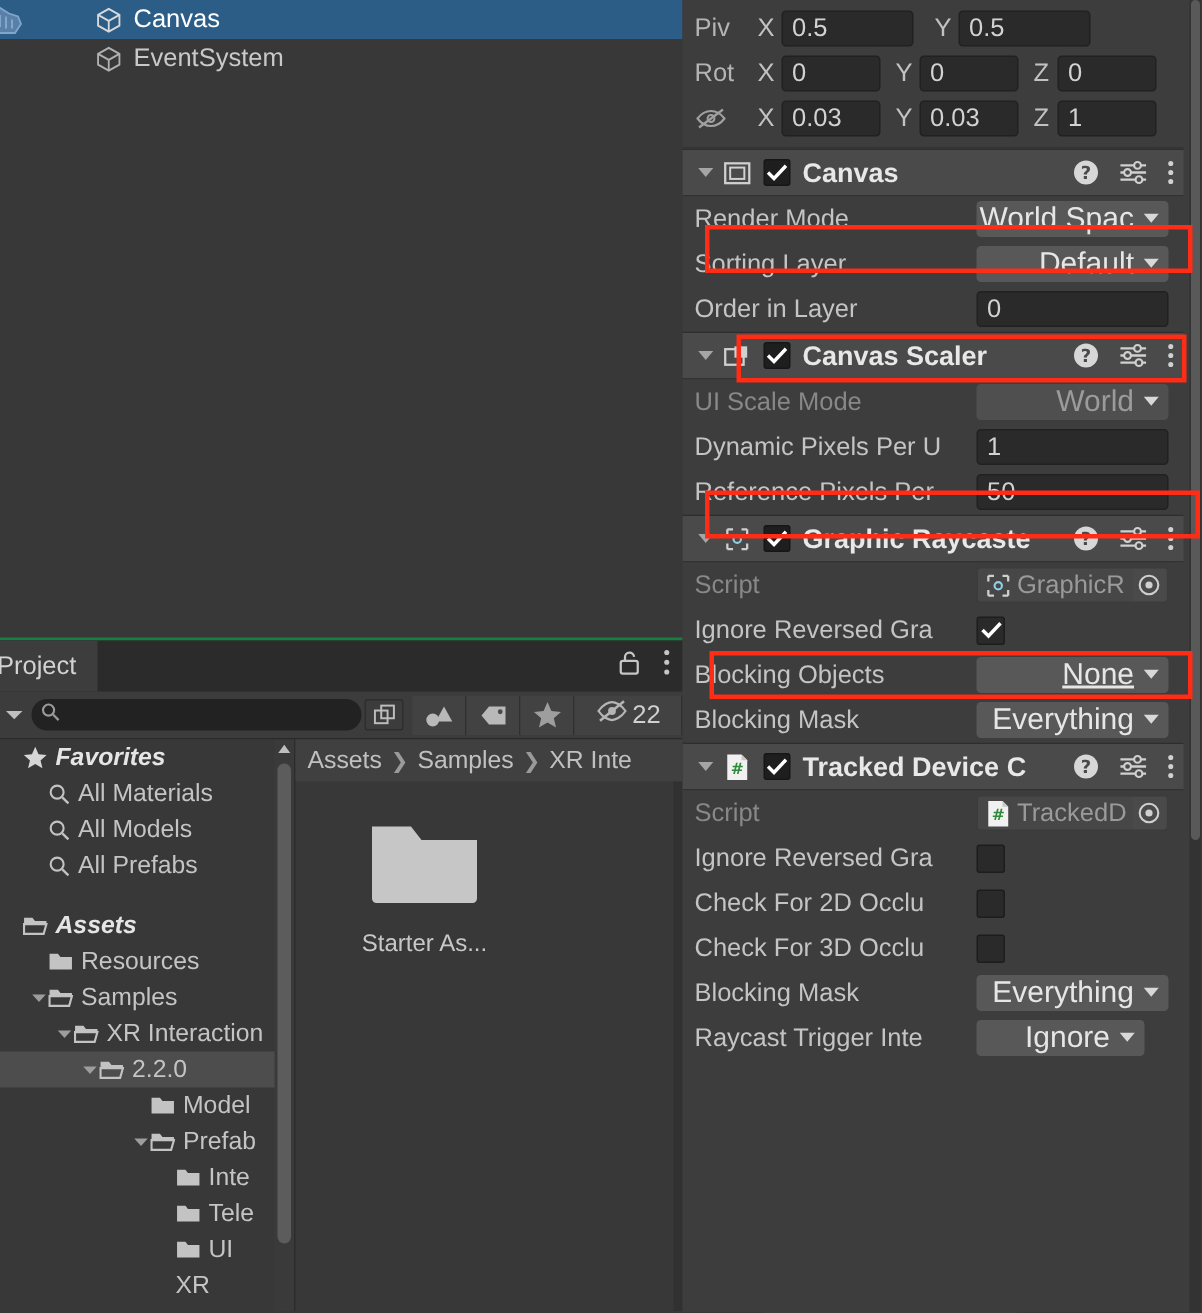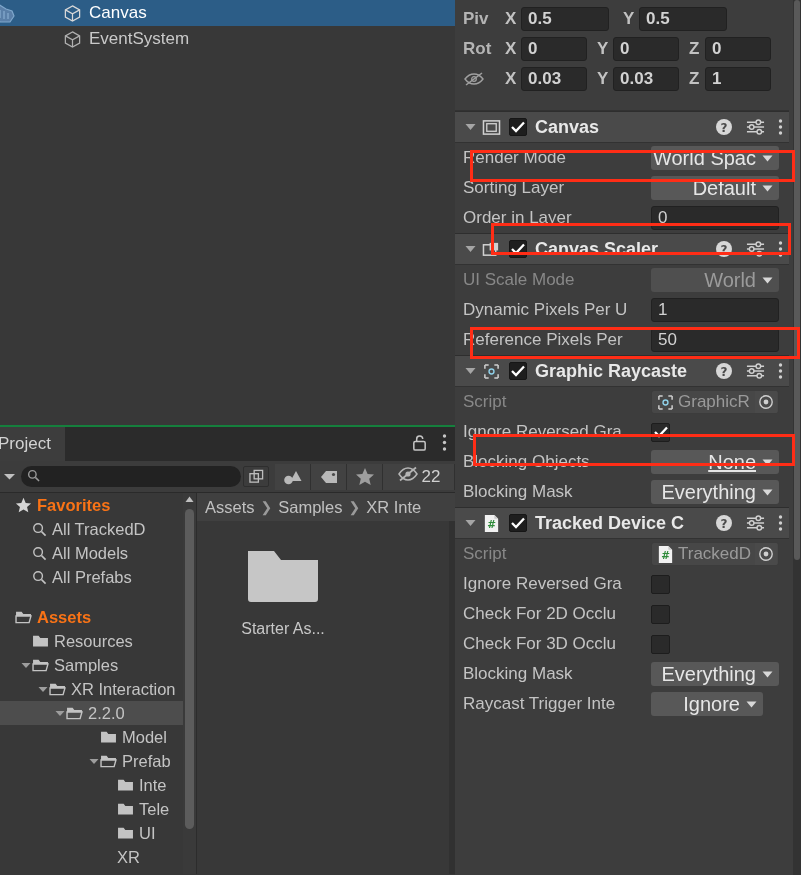--- a/index.html
+++ b/index.html
@@ -83,21 +83,21 @@
 
   .proj-body { display: flex; height: 381px; }
   .tree {
     width: 196px; background: #383838; position: relative;
     overflow: hidden;
   }
   .tree-row {
     display: flex; align-items: center; height: 24px;
     color: #c4c4c4; font-size: 16.5px; white-space: nowrap;
   }
-  .tree-row.bold { font-weight: bold; color: #f97316; }
+  .tree-row.bold { font-weight: bold; color: #e5e5e5; font-style: italic; }
   .tree-row.sel { background: #4d4d4d; }
   .tree-arrow { width: 13px; display:flex; align-items:center; justify-content:center; }
   .tree-ico { margin-right: 5px; display:flex; align-items:center; }
 
   .tree-scroll {
     position: absolute; right: 0; top: 0; width: 13px; height: 100%;
     background: #3a3a3a;
   }
   .tree-scroll .up { display:flex; justify-content:center; padding-top:3px; }
   .tree-scroll .thumb {
@@ -126,21 +126,21 @@
     background: #313131;
   }
 
   
   .inspector {
     position: absolute; left: 455px; top: 0; width: 346px; height: 875px;
     background: #3d3d3d; overflow: hidden;
   }
   .insp-inner { width: 334px; }
 
-  .xf-block { padding: 4px 0 16px 0; font-weight: bold; }
+  .xf-block { padding: 4px 0 4px 0; }
   .xf-row { display: flex; align-items: center; height: 30px; padding-left: 8px; }
   .xf-lbl { color: #b4b4b4; font-size: 17px; width: 42px; }
   .xf-axis { color: #c2c2c2; font-size: 17px; width: 16px; text-align: left; }
   .numfield {
     height: 24px; background: #2a2a2a; border: 1px solid #212121;
     border-radius: 3px; color: #d2d2d2; font-size: 17px;
     display: flex; align-items: center; padding-left: 6px;
   }
 
   .comp-header {
@@ -335,21 +335,21 @@
               <span>Favorites</span>
             </div>
             <div class="tree-row" style="padding-left: 19px;">
               <span class="tree-arrow"></span>
               <span class="tree-ico" style="display: inline-flex; align-items: center;">
                 <svg width="15" height="15" viewBox="0 0 16 16">
                   <circle cx="6.5" cy="6.5" r="4.6" fill="none" stroke="#c2c2c2" stroke-width="1.5"></circle>
                   <path d="M10.2 10.2 L14.5 14.5" stroke="#c2c2c2" stroke-width="1.7"></path>
                 </svg>
               </span>
-              <span>All TrackedD</span>
+              <span>All Materials</span>
             </div>
             <div class="tree-row" style="padding-left: 19px;">
               <span class="tree-arrow"></span>
               <span class="tree-ico" style="display: inline-flex; align-items: center;">
                 <svg width="15" height="15" viewBox="0 0 16 16">
                   <circle cx="6.5" cy="6.5" r="4.6" fill="none" stroke="#c2c2c2" stroke-width="1.5"></circle>
                   <path d="M10.2 10.2 L14.5 14.5" stroke="#c2c2c2" stroke-width="1.7"></path>
                 </svg>
               </span>
               <span>All Models</span>

